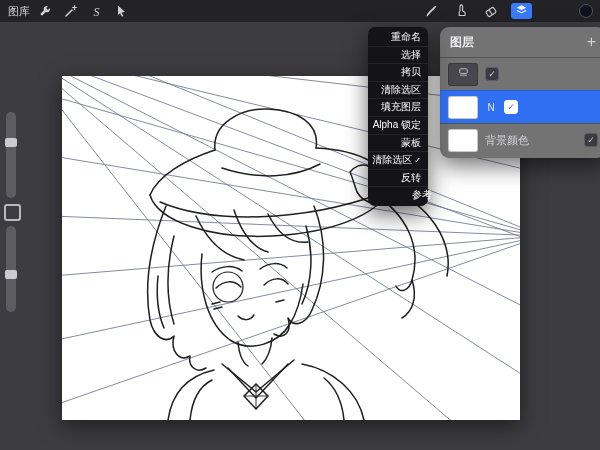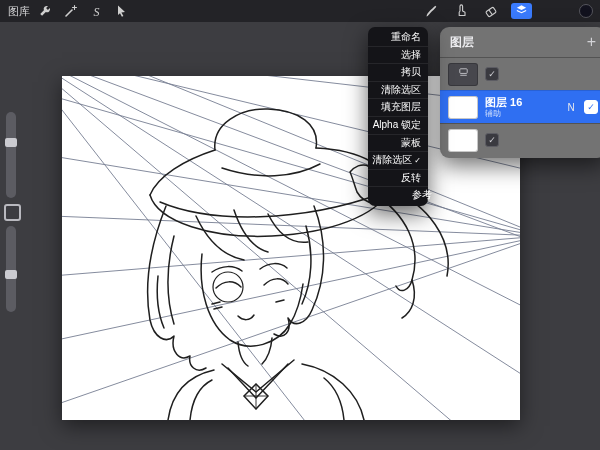--- a/index.html
+++ b/index.html
@@ -214,29 +214,28 @@
             <path d="M3.5 10h7" stroke="#c2c2c8" stroke-width="1"></path>
           </svg></span>
     </div>
     <div class="checkbox">
         <span>✓</span>
       </div>
   </div>
 
   <div class="layer-row selected">
     <div class="thumb"></div>
-    <div class="name-block">
-      <div class="lname">图层 16</div>
-      <div class="sub">辅助</div>
-    </div>
     <div class="blend">N</div>
     <div class="checkbox">
         <span>✓</span>
       </div>
   </div>
 
   <div class="layer-row">
     <div class="thumb"></div>
+    <div class="name-block">
+        <div class="lname">背景颜色</div>
+      </div>
     <div class="checkbox">
         <span>✓</span>
       </div>
   </div>
 </div>
 
 </body></html>

